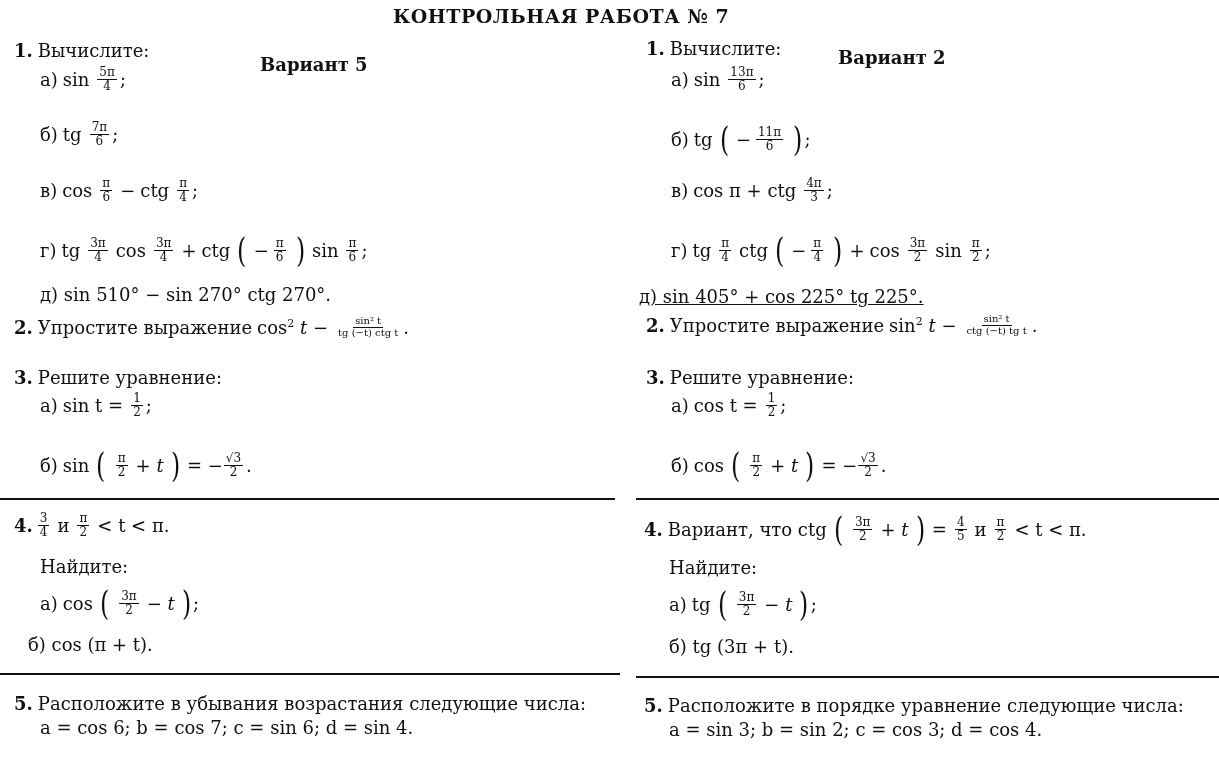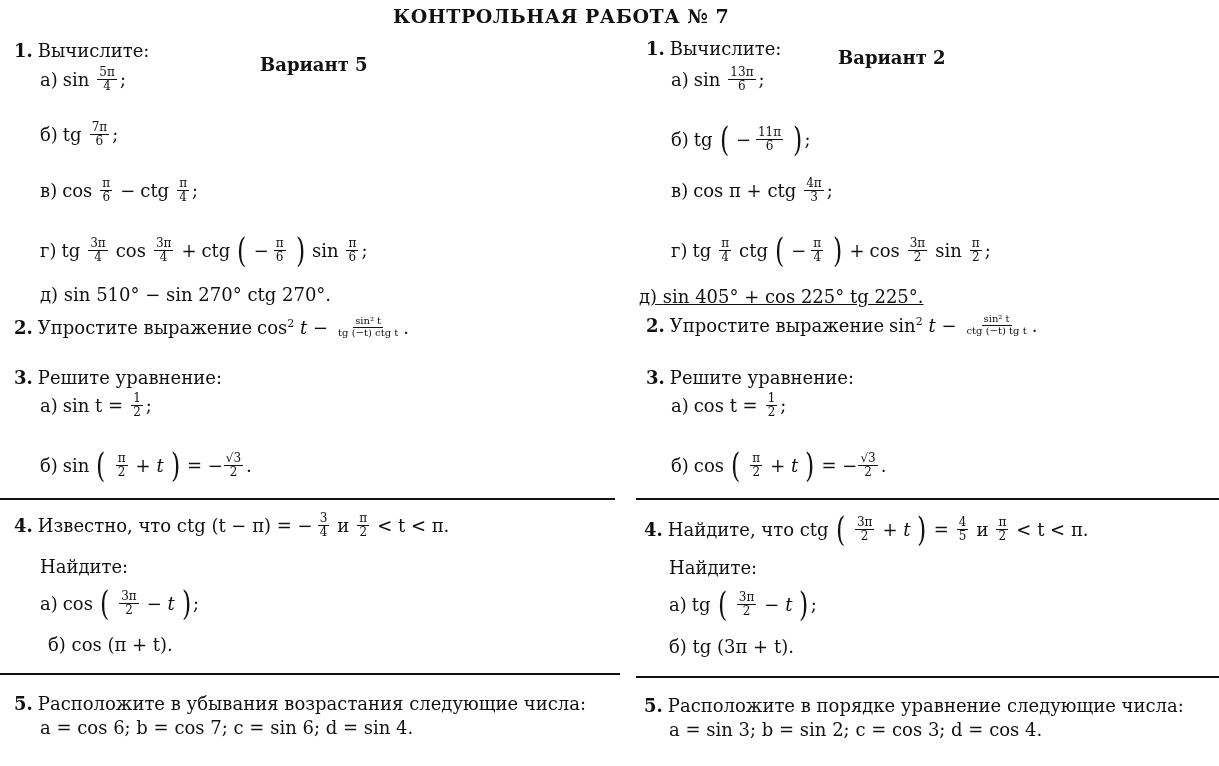--- a/index.html
+++ b/index.html
@@ -135,21 +135,20 @@
     <span>= −</span>
     <span class="frac" style="margin-left:-4px">
         <span class="n">√3</span>
         <span class="d">2</span>
       </span>
       <span style="margin-left:-5px">.</span>
   </div>
 
   <div class="abs line" style="left:14px;top:512px;">
     <span class="num">4.</span>
-    <span>Известно, что ctg (t − π) = −</span>
       <span class="frac" style="margin-left:0">
         <span class="n">3</span>
         <span class="d">4</span>
       </span>
     <span>и</span>
     <span class="frac">
         <span class="n">π</span>
         <span class="d">2</span>
       </span>
     <span>&lt; t &lt; π.</span>
@@ -160,21 +159,21 @@
     <span>cos</span>
     <span class="paren">(</span>
       <span class="frac">
         <span class="n">3π</span>
         <span class="d">2</span>
       </span>
     <i>− t</i>
       <span class="paren">)</span>
       <span style="margin-left:-5px">;</span>
   </div>
-  <div class="abs" style="left:48px;top:634px;">
+  <div class="abs" style="left:28px;top:634px;">
     <span>б)</span>
     <span>cos (π + t).</span>
   </div>
 
   <div class="abs line" style="left:14px;top:693px;">
     <span class="num">5.</span>
     <span>Расположите в убывания возрастания следующие числа:</span>
   </div>
   <div class="abs" style="left:40px;top:717px;">a = cos 6; b = cos 7; c = sin 6; d = sin 4.</div>
 </div>
@@ -286,21 +285,21 @@
     <span>= −</span>
     <span class="frac" style="margin-left:-4px">
         <span class="n">√3</span>
         <span class="d">2</span>
       </span>
       <span style="margin-left:-5px">.</span>
   </div>
 
   <div class="abs line" style="left:644px;top:512px;">
     <span class="num">4.</span>
-    <span>Найдите, что ctg</span>
+    <span>Вариант, что ctg</span>
     <span class="paren">(</span>
       <span class="frac">
         <span class="n">3π</span>
         <span class="d">2</span>
       </span>
     <i>+ t</i>
       <span class="paren">)</span>
     <span>=</span>
     <span class="frac">
         <span class="n">4</span>

